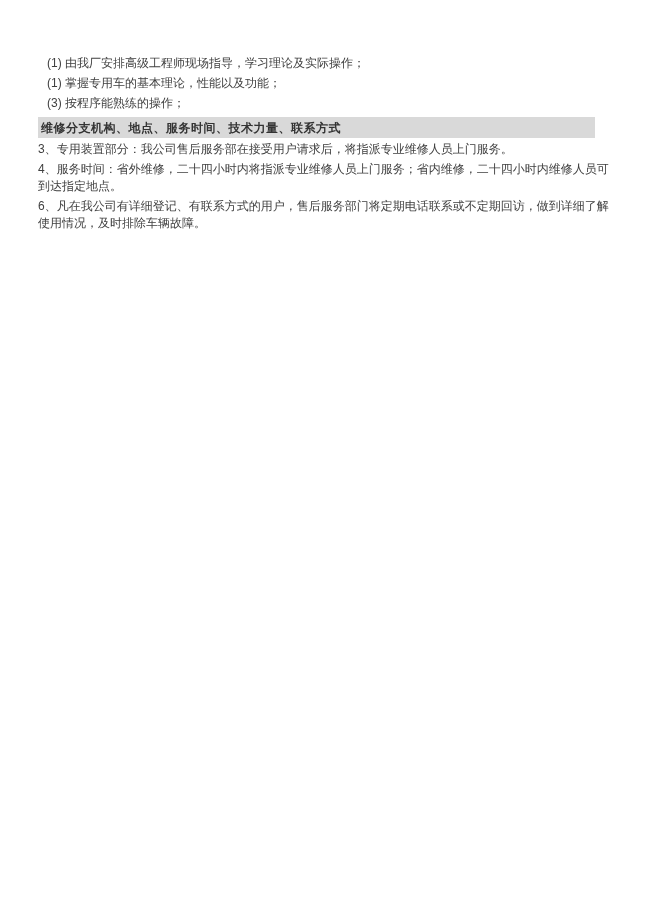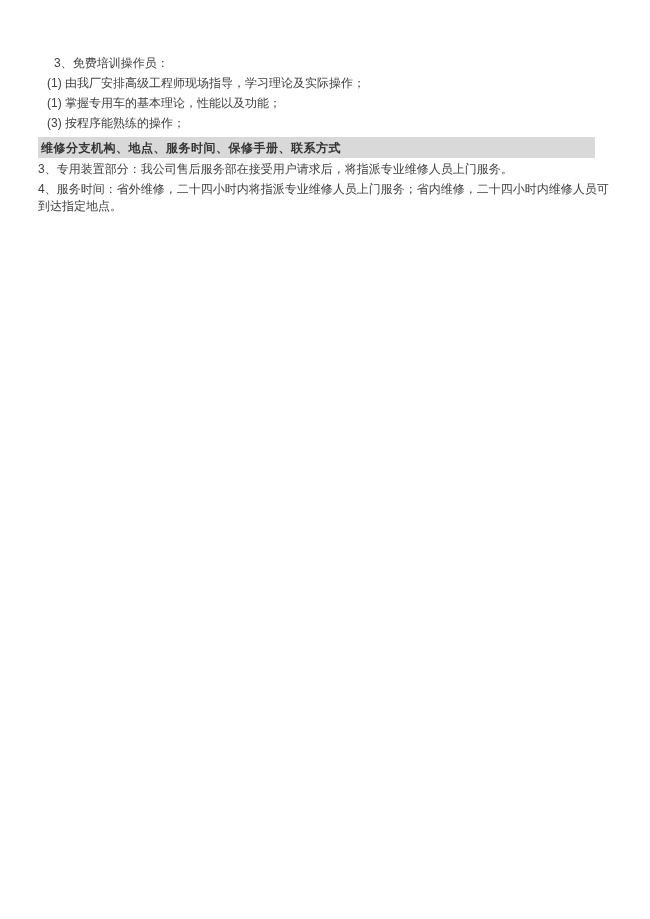--- a/index.html
+++ b/index.html
@@ -51,26 +51,26 @@
     line-height: 17px;
     max-width: 572px;
   }
 </style>
 </head>
 <body>
 
 <div class="doc">
 
   <div class="intro">
-    <p class="intro-title">3、免费培训操作员：</p>
     <p>(1) 由我厂安排高级工程师现场指导，学习理论及实际操作；</p>
     <p>(1) 掌握专用车的基本理论，性能以及功能；</p>
     <p>(3) 按程序能熟练的操作；</p>
   </div>
 
-  <div class="section-header">维修分支机构、地点、服务时间、保修手册、联系方式</div>
+  <div class="section-header">维修分支机构、地点、服务时间、技术力量、联系方式</div>
 
   <div class="service">
     <p>3、专用装置部分：我公司售后服务部在接受用户请求后，将指派专业维修人员上门服务。</p>
     <p>4、服务时间：省外维修，二十四小时内将指派专业维修人员上门服务；省内维修，二十四小时内维修人员可到达指定地点。</p>
+    <p>6、凡在我公司有详细登记、有联系方式的用户，售后服务部门将定期电话联系或不定期回访，做到详细了解使用情况，及时排除车辆故障。</p>
   </div>
 
 </div>
 
 </body></html>

